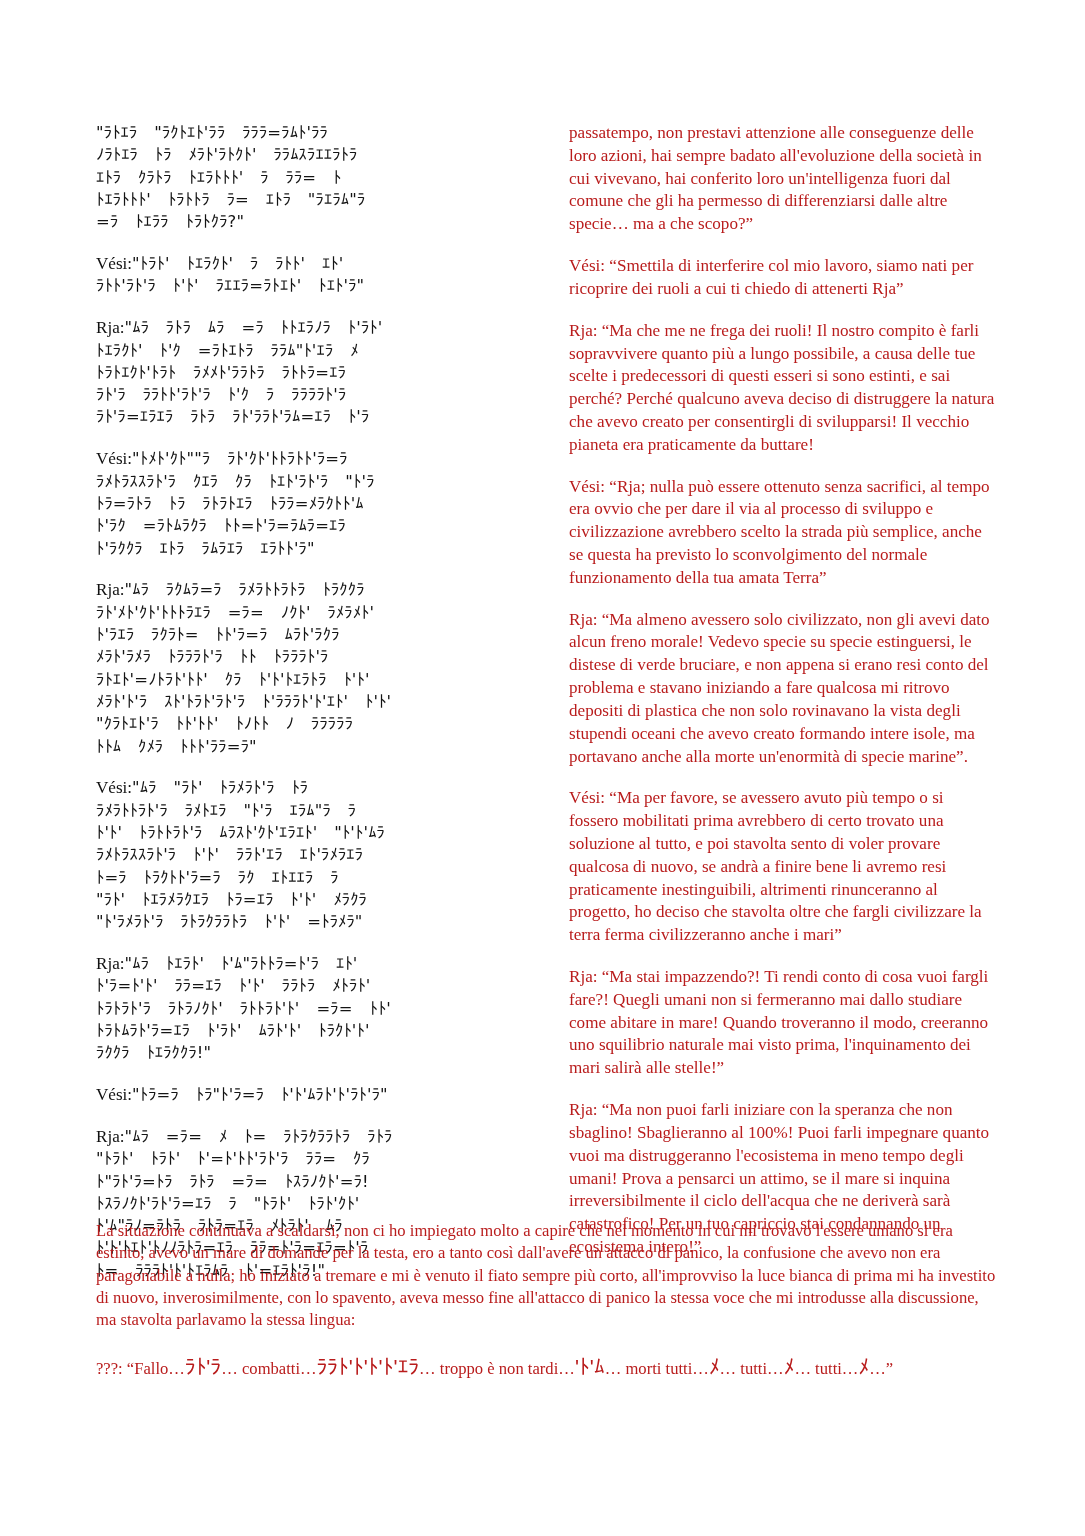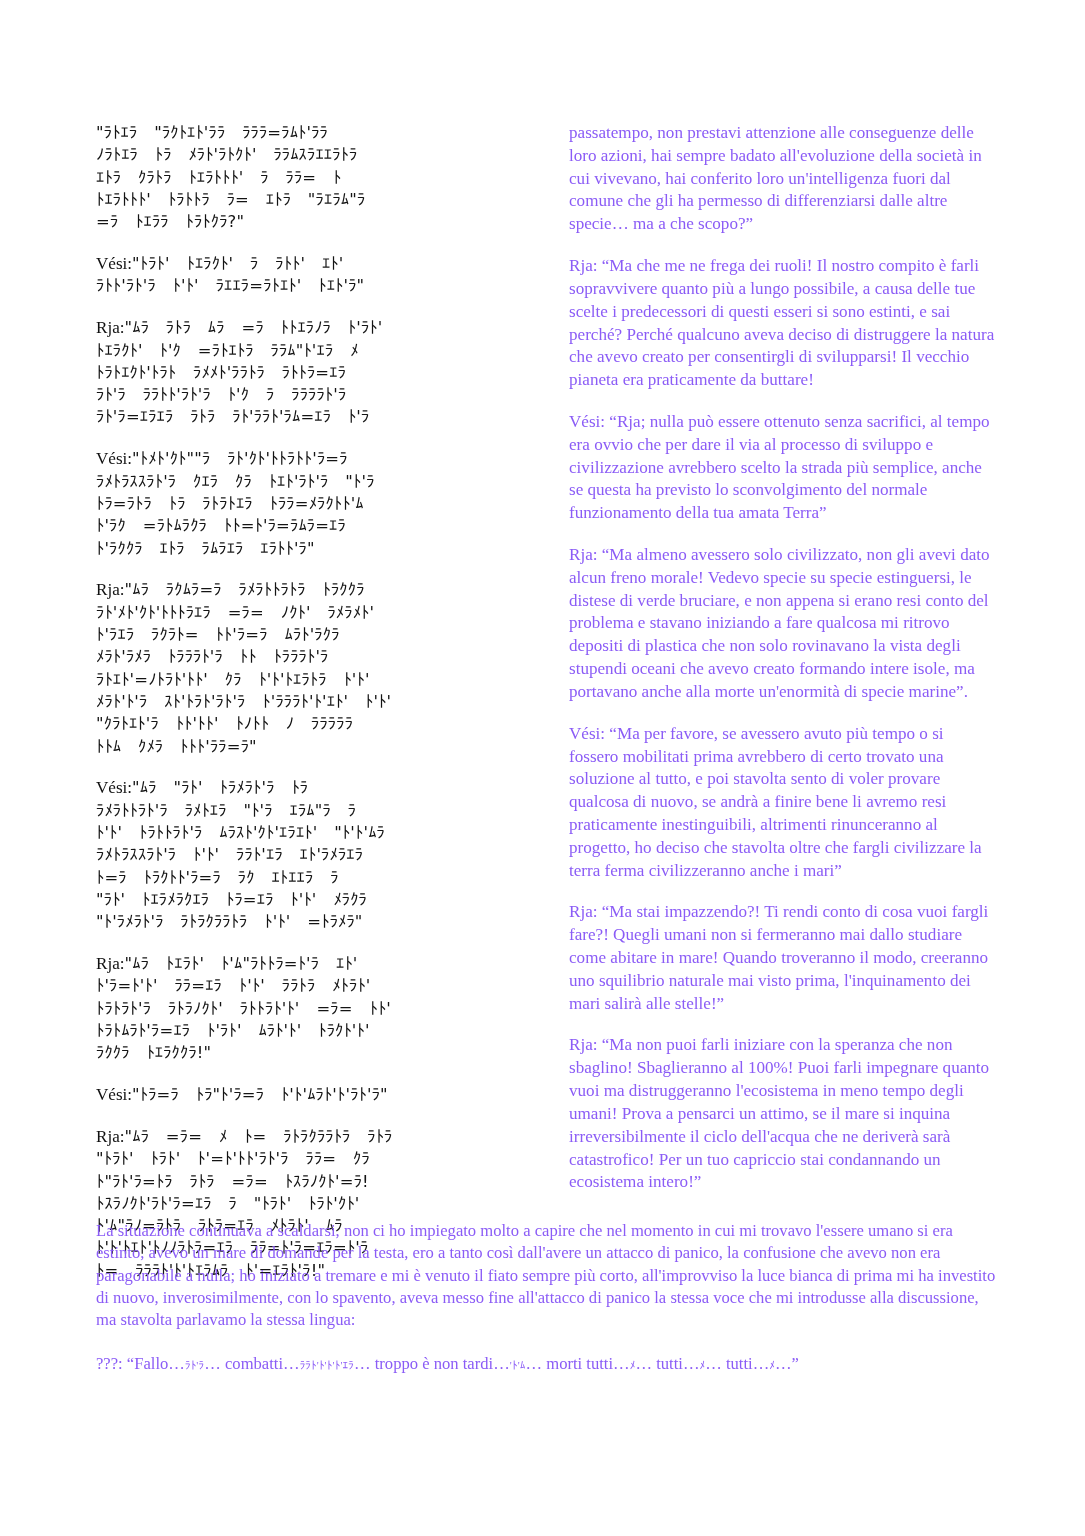--- a/index.html
+++ b/index.html
@@ -34,21 +34,21 @@
   .col {
     width: 426px;
   }
   .col-right { width: 427px; }
 
   .para {
     margin: 0 0 19px 0;
     font-size: 17.1px;
     line-height: 1.335;
     text-align: left;
-    color: #8b5cf6;
+    color: #b91c1c;
   }
   .para:last-child { margin-bottom: 10px; }
 
   
   .glyphs {
     font-family: "DejaVu Sans", sans-serif;
     font-size: 16.4px;
     line-height: 1.36;
     letter-spacing: 0.2px;
     word-spacing: 3px;
@@ -72,22 +72,22 @@
     left: 96px;
     top: 1220px;
     width: 900px;
   }
   .bottom .para {
     font-size: 16.6px;
     line-height: 1.345;
     margin-bottom: 21px;
   }
   .inline-glyph {
-    font-family: Liberation Serif, serif;
-    font-size: 11px;
+    font-family: Liberation Sans, sans-serif;
+    font-size: 21px;
     letter-spacing: 0.2px;
   }
 </style>
 </head>
 <body>
 
 <div class="page">
 
   <div class="columns">
 
@@ -162,20 +162,21 @@
 ﾄｽﾗﾉｸﾄ'ﾗﾄ'ﾗ=ｴﾗ  ﾗ  "ﾄﾗﾄ'  ﾄﾗﾄ'ｸﾄ'
 ﾄ'ﾑ"ﾗﾉ=ﾗﾄﾗ  ﾗﾄﾗ=ｴﾗ  ﾒﾄﾗﾄ'  ﾑﾗ
 ﾄ'ﾄ'ﾄｴﾄ'ﾄﾉﾉﾗﾄﾗ=ｴﾗ  ﾗﾗ=ﾄ'ﾗ=ｴﾗ=ﾄ'ﾗ
 ﾄ=  ﾗﾗﾗﾄ'ﾄ'ﾄｴﾗﾑﾗ  ﾄ'=ｴﾗﾄ'ﾗ!"</span>
       </div>
 
     </div>
 
     <div class="col col-right">
       <p class="para">passatempo, non prestavi attenzione alle conseguenze delle loro azioni, hai sempre badato all'evoluzione della società in cui vivevano, hai conferito loro un'intelligenza fuori dal comune che gli ha permesso di differenziarsi dalle altre specie… ma a che scopo?”</p>
+      <p class="para">Vési: “Smettila di interferire col mio lavoro, siamo nati per ricoprire dei ruoli a cui ti chiedo di attenerti Rja”</p>
       <p class="para">Rja: “Ma che me ne frega dei ruoli! Il nostro compito è farli sopravvivere quanto più a lungo possibile, a causa delle tue scelte i predecessori di questi esseri si sono estinti, e sai perché? Perché qualcuno aveva deciso di distruggere la natura che avevo creato per consentirgli di svilupparsi! Il vecchio pianeta era praticamente da buttare!</p>
       <p class="para">Vési: “Rja; nulla può essere ottenuto senza sacrifici, al tempo era ovvio che per dare il via al processo di sviluppo e civilizzazione avrebbero scelto la strada più semplice, anche se questa ha previsto lo sconvolgimento del normale funzionamento della tua amata Terra”</p>
       <p class="para">Rja: “Ma almeno avessero solo civilizzato, non gli avevi dato alcun freno morale! Vedevo specie su specie estinguersi, le distese di verde bruciare, e non appena si erano resi conto del problema e stavano iniziando a fare qualcosa mi ritrovo depositi di plastica che non solo rovinavano la vista degli stupendi oceani che avevo creato formando intere isole, ma portavano anche alla morte un'enormità di specie marine”.</p>
       <p class="para">Vési: “Ma per favore, se avessero avuto più tempo o si fossero mobilitati prima avrebbero di certo trovato una soluzione al tutto, e poi stavolta sento di voler provare qualcosa di nuovo, se andrà a finire bene li avremo resi praticamente inestinguibili, altrimenti rinunceranno al progetto, ho deciso che stavolta oltre che fargli civilizzare la terra ferma civilizzeranno anche i mari”</p>
       <p class="para">Rja: “Ma stai impazzendo?! Ti rendi conto di cosa vuoi fargli fare?! Quegli umani non si fermeranno mai dallo studiare come abitare in mare! Quando troveranno il modo, creeranno uno squilibrio naturale mai visto prima, l'inquinamento dei mari salirà alle stelle!”</p>
       <p class="para">Rja: “Ma non puoi farli iniziare con la speranza che non sbaglino! Sbaglieranno al 100%! Puoi farli impegnare quanto vuoi ma distruggeranno l'ecosistema in meno tempo degli umani! Prova a pensarci un attimo, se il mare si inquina irreversibilmente il ciclo dell'acqua che ne deriverà sarà catastrofico! Per un tuo capriccio stai condannando un ecosistema intero!”</p>
     </div>
 
   </div>
 

